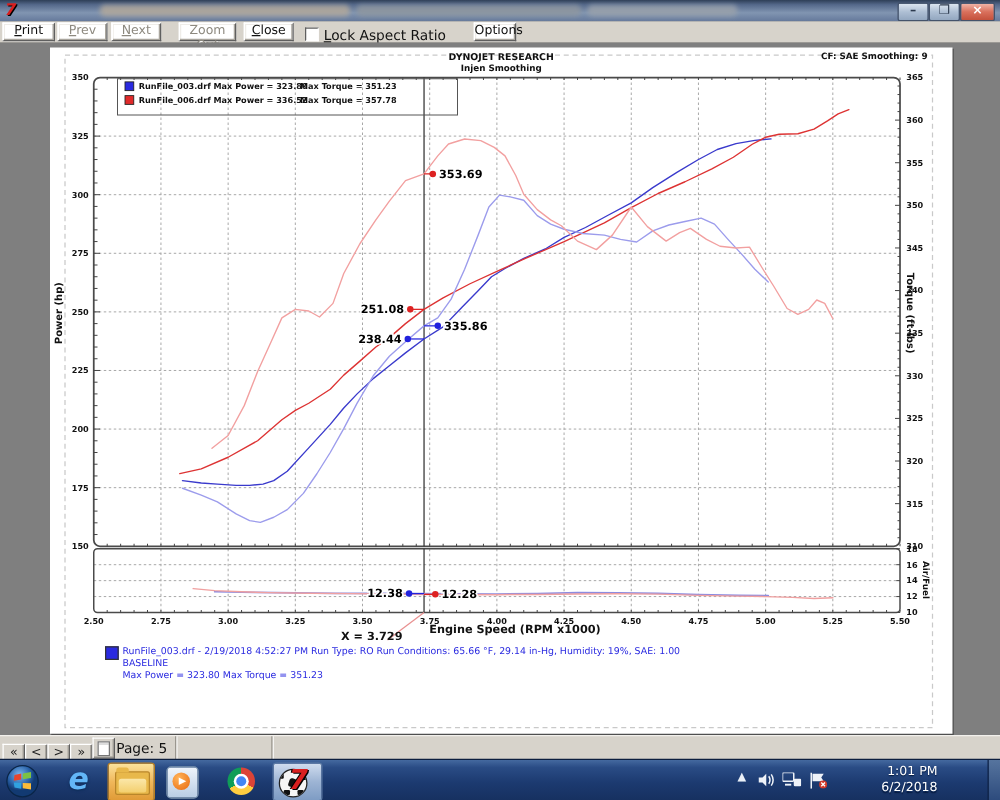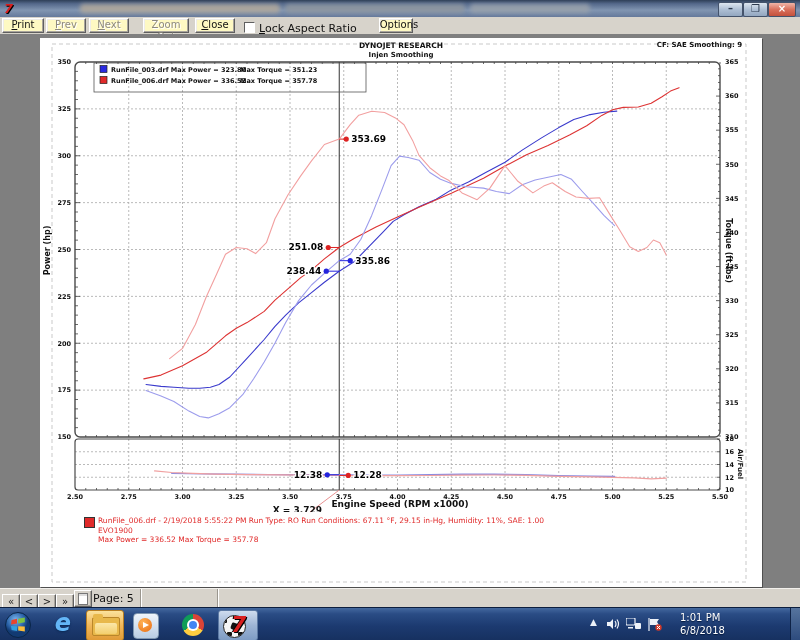--- a/index.html
+++ b/index.html
@@ -15,42 +15,42 @@
   .title-text{position:absolute;left:21px;top:18px;font-size:11px;font-weight:normal;color:#0b0b0b;}
   .title-blur{position:absolute;top:4px;height:9px;border-radius:4px;filter:blur(2px);opacity:.85;}
   .winbtn{position:absolute;top:2px;height:13px;border:1px solid #44536b;border-radius:2px;
     background:linear-gradient(180deg,#dde6f0,#aebfd4 50%,#93a7c0);
     font-size:10px;line-height:11px;text-align:center;color:#2c3a4e;font-weight:bold;}
   .winbtn.close{background:linear-gradient(180deg,#f0b5a8,#d9705c 50%,#c4513c);color:#fff;}
   
   .toolbar{position:absolute;left:0;top:17px;width:800px;height:17px;background:#d7d3cb;
     border-bottom:1px solid #9a968e;}
   .tbtn{position:relative;display:inline-block;height:13px;margin-top:1px;vertical-align:top;
-    background:#fef9c3;border:1px solid;border-color:#ffffff #5f5f5f #5f5f5f #ffffff;
+    background:#ffffff;border:1px solid;border-color:#ffffff #5f5f5f #5f5f5f #ffffff;
     box-shadow:inset -1px -1px 0 #a9a59d,inset 1px 1px 0 #efede9;
     font-size:10px;line-height:12px;text-align:center;color:#111;}
   .tbtn.disabled{color:#8d897f;text-shadow:1px 1px 0 #fff;}
   .checkwrap{display:inline-block;height:13px;margin-top:1px;font-size:11px;line-height:13px;color:#111;}
   .checkbox{display:inline-block;width:9px;height:9px;background:#fff;vertical-align:-1px;
     border:1px solid;border-color:#5f5f5f #ffffff #ffffff #5f5f5f;margin-right:4px;}
   
   .preview{position:absolute;left:0;top:34px;width:800px;height:554px;background:#7f7f7f;}
   .page{position:absolute;left:40px;top:4px;width:722px;height:549px;background:#ffffff;
     box-shadow:1px 1px 0 #4f4f4f;overflow:hidden;}
   .page svg{position:absolute;left:0;top:0;}
   .hdr-brand{position:absolute;left:261px;top:3px;width:200px;text-align:center;
     font-size:7.5px;font-weight:bold;color:#111;}
   .hdr-sub{position:absolute;left:261px;top:13px;width:200px;text-align:center;
     font-size:7px;font-weight:bold;color:#111;}
   .hdr-smooth{position:absolute;right:20px;top:3px;font-size:7px;font-weight:bold;color:#111;}
   .vlab{position:absolute;font-size:8px;font-weight:bold;color:#111;white-space:nowrap;}
   .vlab.left{left:-28px;top:208px;width:70px;text-align:center;transform:rotate(-90deg);}
   .vlab.right{left:652px;top:208px;width:72px;text-align:center;transform:rotate(90deg);}
   .vlab.af{left:672px;top:422px;width:56px;text-align:center;transform:rotate(90deg);font-size:7px;}
-  .xlab{position:absolute;left:280px;top:461px;width:160px;text-align:center;
+  .xlab{position:absolute;left:292px;top:461px;width:160px;text-align:center;
     font-size:9px;font-weight:bold;color:#111;}
   .cursor-x{position:absolute;left:212px;top:467px;width:70px;height:7px;overflow:hidden;
     font-size:9px;font-weight:bold;color:#111;text-align:right;}
   
   .runinfo{position:absolute;left:44px;top:478px;width:660px;font-size:7.5px;line-height:9.5px;}
   .run-entry{position:relative;margin-bottom:9px;padding-left:14px;}
   .run-square{position:absolute;left:0;top:1px;width:9px;height:9px;border:1px solid #333;}
   
   .statusbar{position:absolute;left:0;top:588px;width:800px;height:19px;background:#d7d3cb;
     border-top:1px solid #f2f0ec;}
@@ -90,21 +90,21 @@
     border-radius:50%;background:#fff;}
   .chrome:after{content:"";position:absolute;left:7px;top:7px;width:8px;height:8px;
     border-radius:50%;background:#4285f4;}
   .ball{position:absolute;left:4px;top:4px;width:21px;height:21px;border-radius:50%;
     background:#f5f5f5;border:1px solid #222;overflow:hidden;}
   .ball i{position:absolute;background:#111;}
   .dj7{position:absolute;left:12px;top:0px;font-size:22px;line-height:28px;font-weight:bold;
     font-style:italic;color:#d81f1f;text-shadow:1px 1px 0 #000,-1px 0 0 #000;}
   .tray{position:absolute;right:44px;top:0;height:33px;color:#fff;}
   .tray-ico{position:absolute;top:10px;}
-  .clock{position:absolute;right:50px;top:3px;width:70px;text-align:left;
+  .clock{position:absolute;right:50px;top:3px;width:70px;text-align:right;
     font-size:10px;line-height:13px;color:#fff;text-shadow:0 1px 1px #00163a;}
   .show-desktop{position:absolute;right:0;top:0;width:9px;height:33px;
     background:linear-gradient(180deg,#56749e,#2c4a7c);border-left:1px solid #0e2246;}
   .tray-arrow{font-size:9px;color:#eaf0f8;}
 </style>
 </head>
 <body>
 
 <div id="root">
 
@@ -525,24 +525,24 @@
       <div class="hdr-sub">Injen Smoothing</div>
       <div class="hdr-smooth">CF: SAE  Smoothing: 9</div>
       <div class="vlab left">Power (hp)</div>
       <div class="vlab right">Torque (ft-lbs)</div>
       <div class="vlab af">Air/Fuel</div>
       <div class="xlab">Engine Speed (RPM x1000)</div>
       <div class="cursor-x">X = 3.729</div>
 
       <div class="runinfo">
         <div class="run-entry">
-          <span class="run-square" style="background: rgb(224, 42, 42);"></span>
-          <div style="color: rgb(224, 42, 42);">RunFile_006.drf - 2/19/2018 5:55:22 PM  Run Type: RO  Run Conditions: 67.11 °F, 29.15 in-Hg,  Humidity:  11%, SAE: 1.00</div>
-          <div style="color: rgb(224, 42, 42);">EVO1900</div>
-          <div style="color: rgb(224, 42, 42);">Max Power = 336.52  Max Torque = 357.78</div>
+          <span class="run-square" style="background: rgb(42, 42, 224);"></span>
+          <div style="color: rgb(42, 42, 224);">RunFile_003.drf - 2/19/2018 4:52:27 PM  Run Type: RO  Run Conditions: 65.66 °F, 29.14 in-Hg,  Humidity:  19%, SAE: 1.00</div>
+          <div style="color: rgb(42, 42, 224);">BASELINE</div>
+          <div style="color: rgb(42, 42, 224);">Max Power = 323.80  Max Torque = 351.23</div>
         </div>
       </div>
     </div>
   </div>
 
   <div class="statusbar">
     <span id="nav-buttons" style="margin-left:2px;"><span class="navbtn">«</span><span class="navbtn">&lt;</span><span class="navbtn">&gt;</span><span class="navbtn">»</span></span><span class="navbtn"><span class="doc-ico" style="margin-top:2px;"></span></span>
     <span class="pagelabel">Page: 5</span>
     <span class="sb-sep" style="left:140px;"></span>
     <span class="sb-sep" style="left:217px;"></span>
@@ -603,18 +603,18 @@
         <rect x="9" y="5" width="6" height="6" rx="1" fill="#eef2f8"></rect>
       </svg>
       <svg class="tray-ico" style="left:98px;" width="14" height="13" viewBox="0 0 14 13">
         <path d="M1 0 L1 13" stroke="#eef2f8" stroke-width="1.2"></path>
         <path d="M2 1 L11 1 L9 4 L11 7 L2 7 Z" fill="#eef2f8"></path>
         <circle cx="10.5" cy="9.5" r="3.2" fill="#d23a2a"></circle>
         <path d="M9 8 L12 11 M12 8 L9 11" stroke="#fff" stroke-width="1"></path>
       </svg>
       <div class="clock">
         <div>1:01 PM</div>
-        <div>6/8/2018</div>
+        <div>6/2/2018</div>
       </div>
       <span class="show-desktop"></span>
     </div>
   </div>
 </div>
 
 </body></html>

